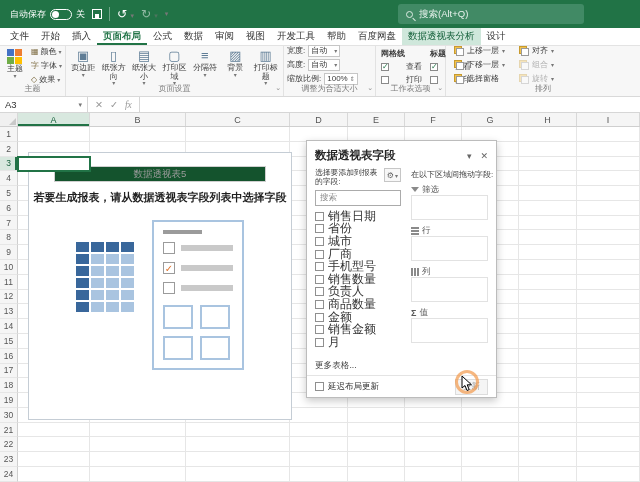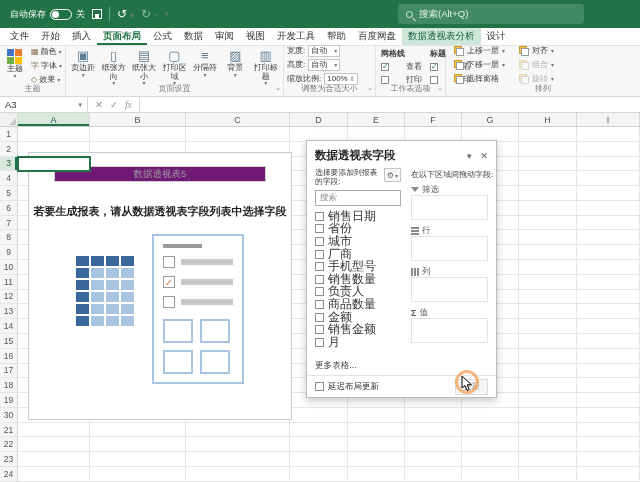--- a/index.html
+++ b/index.html
@@ -80,22 +80,22 @@
 .ch.sel{background:#d8e8df;color:#17613c;box-shadow:inset 0 -2px 0 #217346}
 .gridarea{position:absolute;left:0;top:14px;width:640px;height:355px;overflow:hidden}
 .grow{display:flex;height:14.7917px}
 .rn{width:18px;background:#f5f5f5;border-right:1px solid #cfcfcf;border-bottom:1px solid #e6e6e6;font-size:8.5px;color:#555;display:flex;align-items:center;justify-content:center;flex:none}
 .rn.sel{background:#d8e8df;color:#17613c;box-shadow:inset -2px 0 0 #217346}
 .gc{border-right:1px solid #e6e6e6;border-bottom:1px solid #e6e6e6;flex:none}
 .selcell{position:absolute;border:2px solid #217346;background:#fff;z-index:4}
 
 
 .pivot{position:absolute;left:28px;top:39px;width:264px;height:268px;background:#fff;border:1px solid #c5cdd5;z-index:3;display:flex;flex-direction:column;align-items:center}
-.pv-title{margin-top:13px;width:212px;height:16px;border:1px solid #cfcfcf;background:#701a75;color:#9b9b9b;font-size:9.5px;display:flex;align-items:center;justify-content:center}
-.pv-instr{margin-top:22px;font-size:11px;font-weight:bold;color:#1f1f1f;text-align:left;line-height:14px;padding:0 4px}
+.pv-title{margin-top:13px;width:212px;height:16px;border:1px solid #cfcfcf;background:#14532d;color:#9b9b9b;font-size:9.5px;display:flex;align-items:center;justify-content:center}
+.pv-instr{margin-top:8px;font-size:11px;font-weight:bold;color:#1f1f1f;text-align:left;line-height:14px;padding:0 4px}
 .pv-graphic{margin-top:16px;display:flex;gap:18px;align-items:flex-start}
 .tbl-icon{display:grid;grid-template-columns:repeat(4,13px);grid-auto-rows:10px;gap:2px;margin-top:22px}
 .tbl-icon i{display:block;background:#a9c4e0}
 .tbl-icon i.dark{background:#39679b}
 .panel-icon{width:92px;height:150px;border:2px solid #a9c4e0;background:#fff;padding:8px 9px;display:flex;flex-direction:column}
 .pi-bar{height:6px;background:#9b9b9b;width:55%;margin-bottom:8px}
 .pi-row{display:flex;align-items:center;gap:6px;margin-bottom:8px}
 .pi-cb{width:12px;height:12px;border:1.5px solid #9b9b9b;background:#fff;display:flex;align-items:center;justify-content:center;font-size:10px;color:#e0732c;font-weight:bold;flex:none}
 .pi-line{flex:1;height:6px;background:#c9c9c9}
 .pi-grid{margin-top:3px;display:grid;grid-template-columns:30px 30px;grid-auto-rows:24px;gap:7px}

